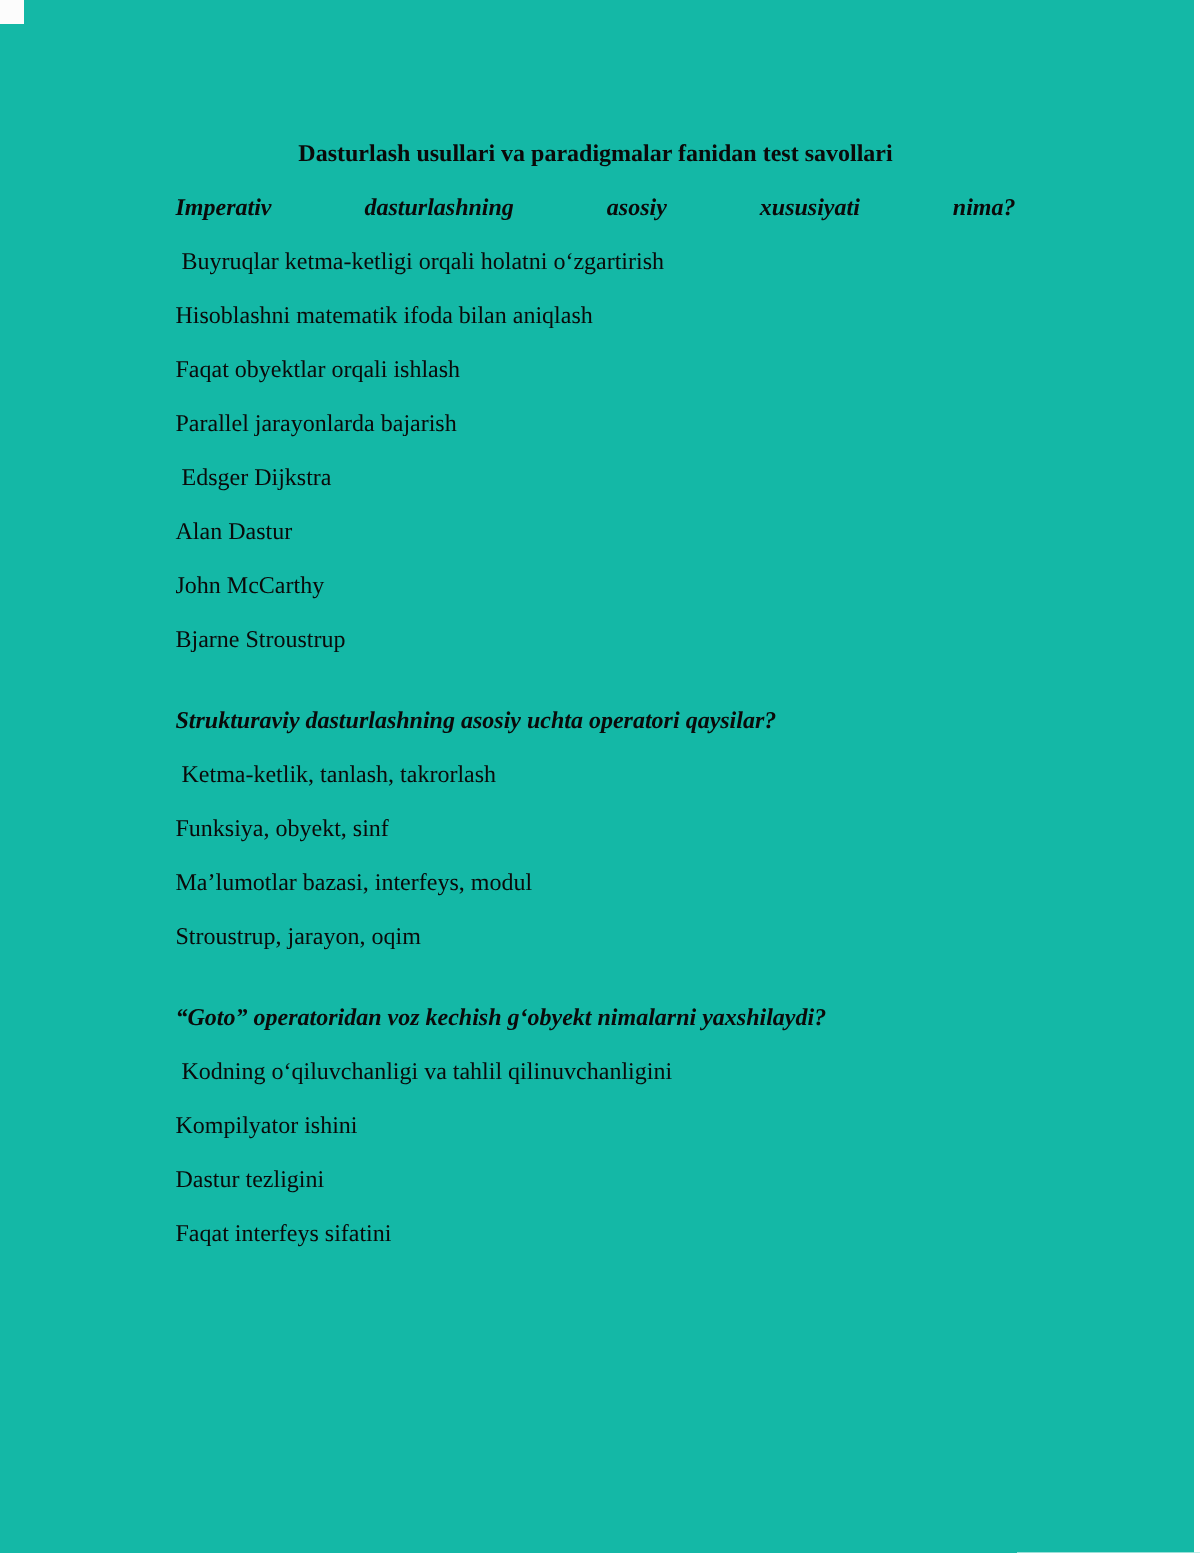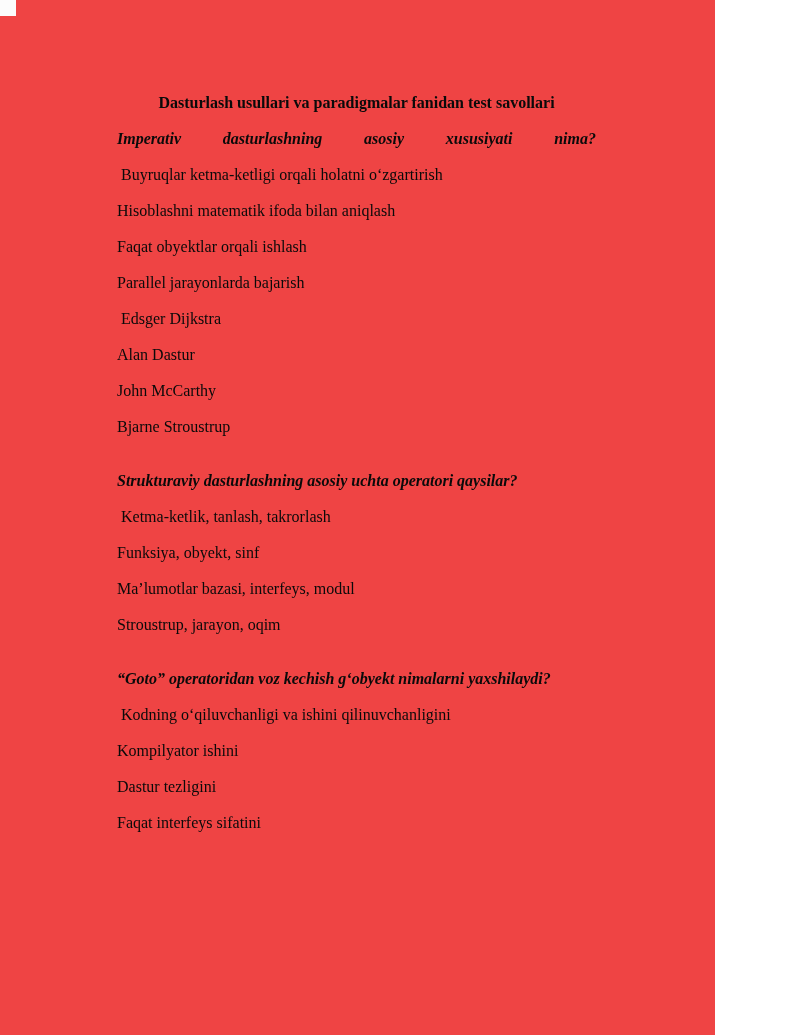--- a/index.html
+++ b/index.html
@@ -16,27 +16,27 @@
   .corner-artifact {
     position: absolute;
     left: 0;
     top: 0;
     width: 16px;
     height: 16px;
     background: #fcfcfc;
   }
   .page {
     box-sizing: border-box;
-    width: 715px;
+    width: 796px;
     height: 1035px;
     padding: 85px 119px 0 117px;
     font-family: "Liberation Serif", "DejaVu Serif", serif;
     font-size: 16px;
     color: #0a0a0a;
-    background: #ef4444;
+    background: #14b8a6;
   }
   .page p {
     margin: 0;
     line-height: 36px;
     white-space: pre-wrap;
   }
   .doc-title {
     font-weight: bold;
     text-align: center;
   }
@@ -71,17 +71,17 @@
   <p class="answer">John McCarthy</p>
   <p class="answer">Bjarne Stroustrup</p>
 
   <p class="question spaced">Strukturaviy dasturlashning asosiy uchta operatori qaysilar?</p>
   <p class="answer"> Ketma-ketlik, tanlash, takrorlash</p>
   <p class="answer">Funksiya, obyekt, sinf</p>
   <p class="answer">Ma’lumotlar bazasi, interfeys, modul</p>
   <p class="answer">Stroustrup, jarayon, oqim</p>
 
   <p class="question spaced">“Goto” operatoridan voz kechish g‘obyekt nimalarni yaxshilaydi?</p>
-  <p class="answer"> Kodning o‘qiluvchanligi va ishini qilinuvchanligini</p>
+  <p class="answer"> Kodning o‘qiluvchanligi va tahlil qilinuvchanligini</p>
   <p class="answer">Kompilyator ishini</p>
   <p class="answer">Dastur tezligini</p>
   <p class="answer">Faqat interfeys sifatini</p>
 </div>
 
 </body></html>

